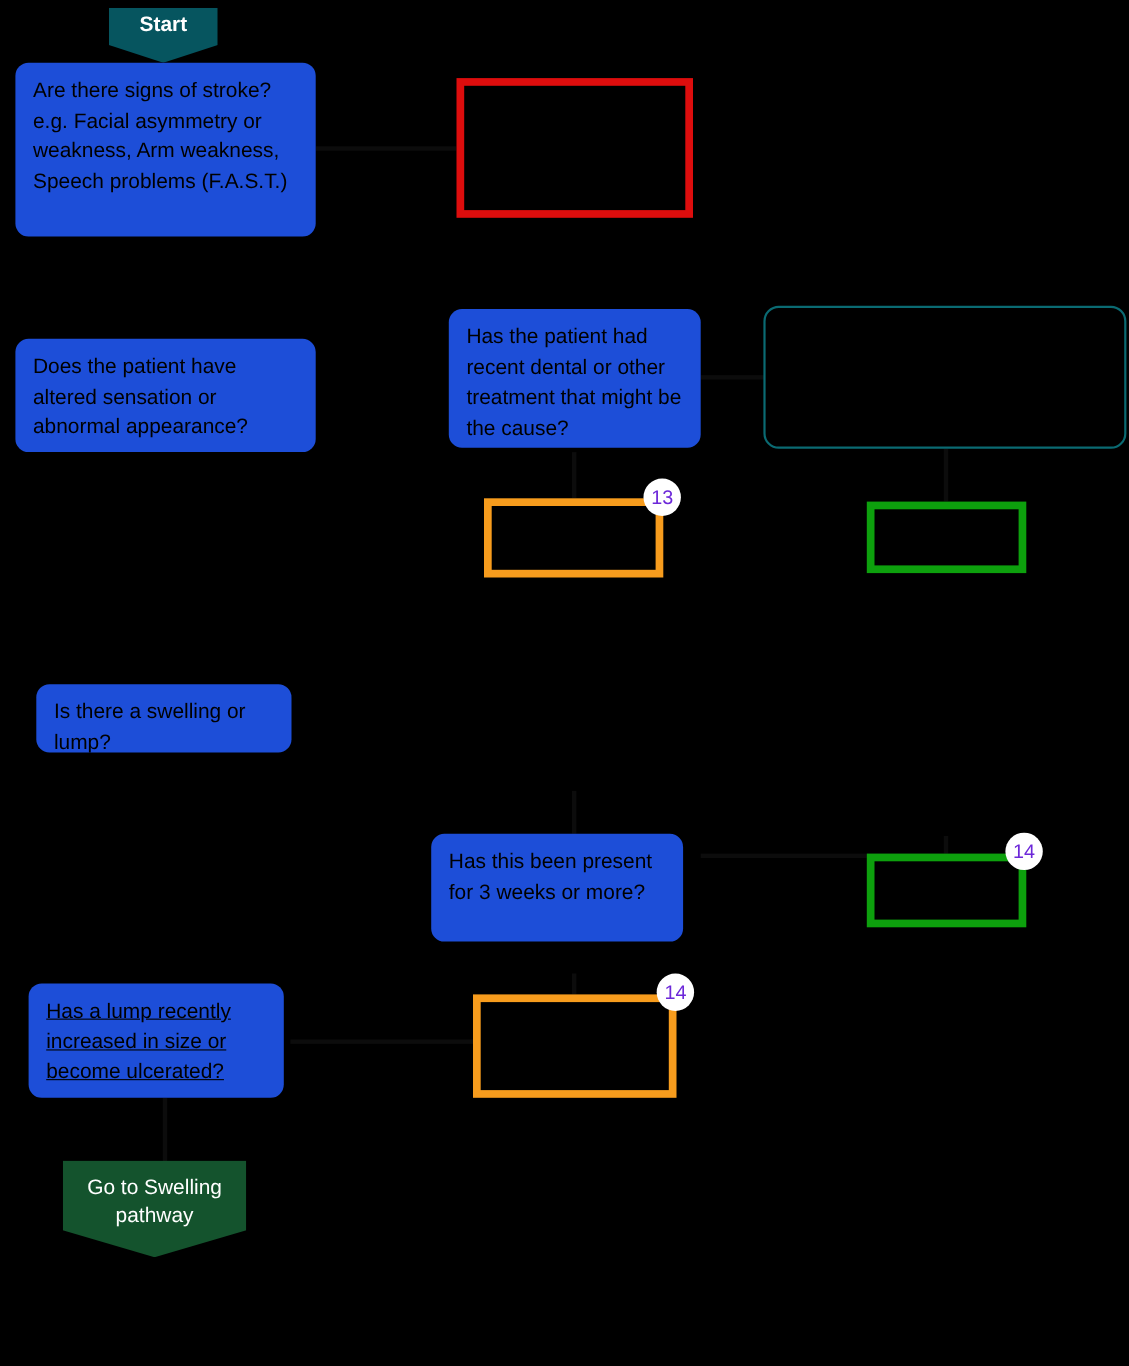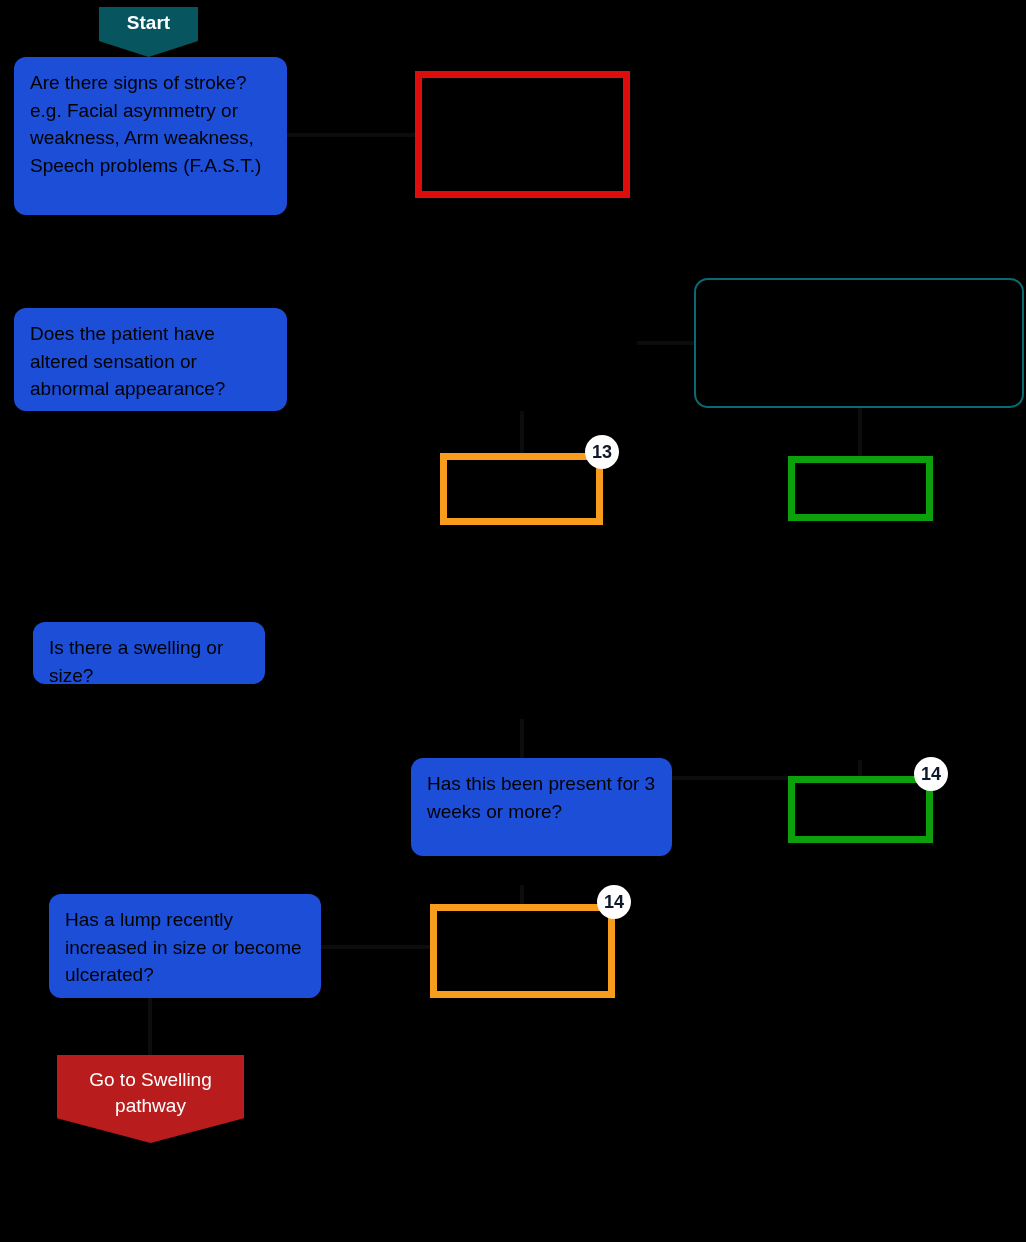--- a/index.html
+++ b/index.html
@@ -37,23 +37,23 @@
     width: 99px;
     height: 50px;
     background: #06555f;
     font-size: 19px;
     font-weight: bold;
     padding-top: 5px;
   }
   .pentagon-goto {
     left: 57px;
     top: 1055px;
-    width: 187px;
+    width: 167px;
     height: 88px;
-    background: #b91c1c;
+    background: #14532d;
     font-size: 19px;
     font-weight: normal;
     padding-top: 12px;
     line-height: 1.35;
     -webkit-clip-path: polygon(0% 0%, 100% 0%, 100% 72%, 50% 100%, 0% 72%);
     clip-path: polygon(0% 0%, 100% 0%, 100% 72%, 50% 100%, 0% 72%);
   }
   .pentagon .ptext {
     display: block;
     width: 100%;
@@ -83,23 +83,23 @@
   .obox-green  { border: 7px solid #0da00d; }
   .obox-teal   { border: 2px solid #0a6a72; border-radius: 14px; }
 
   
   .badge {
     position: absolute;
     width: 34px;
     height: 34px;
     border-radius: 50%;
     background: #ffffff;
-    color: #0f172a;
+    color: #6d28d9;
     font-size: 18px;
-    font-weight: bold;
+    font-weight: normal;
     display: flex;
     align-items: center;
     justify-content: center;
     box-sizing: border-box;
     z-index: 5;
   }
 
   
   .conn {
     position: absolute;
@@ -128,30 +128,33 @@
 
   <div class="qbox" style="left:14px; top:57px; width:273px; height:158px;">
     <span>Are there signs of stroke? e.g. Facial asymmetry or weakness, Arm weakness, Speech problems (F.A.S.T.)</span>
   </div>
 
   <div class="qbox" style="left:14px; top:292px; width:273px; height:103px;margin-top:16px;">
     <span>Does the patient have altered sensation or abnormal appearance?</span>
   </div>
 
   <div class="qbox" style="left:33px; top:622px; width:232px; height:62px;">
-    <span>Is there a swelling or size?</span>
+    <span>Is there a swelling or lump?</span>
   </div>
 
-  <div class="qbox" style="left:49px; top:894px; width:272px; height:104px;">
+  <div class="qbox" style="left:26px; top:894px; width:232px; height:104px;text-decoration:underline;">
     <span>Has a lump recently increased in size or become ulcerated?</span>
   </div>
 
+  <div class="qbox" style="left:408px; top:281px; width:229px; height:126px;">
+    <span>Has the patient had recent dental or other treatment that might be the cause?</span>
+  </div>
 
 
-  <div class="qbox" style="left:411px; top:758px; width:261px; height:98px;">
+  <div class="qbox" style="left:392px; top:758px; width:229px; height:98px;">
     <span>Has this been present for 3 weeks or more?</span>
   </div>
 
   <div class="obox obox-red" style="left:415px; top:71px; width:215px; height:127px;">
     <span></span>
   </div>
 
   <div class="obox obox-teal" style="left:694px; top:278px; width:330px; height:130px;">
     <span></span>
   </div>

